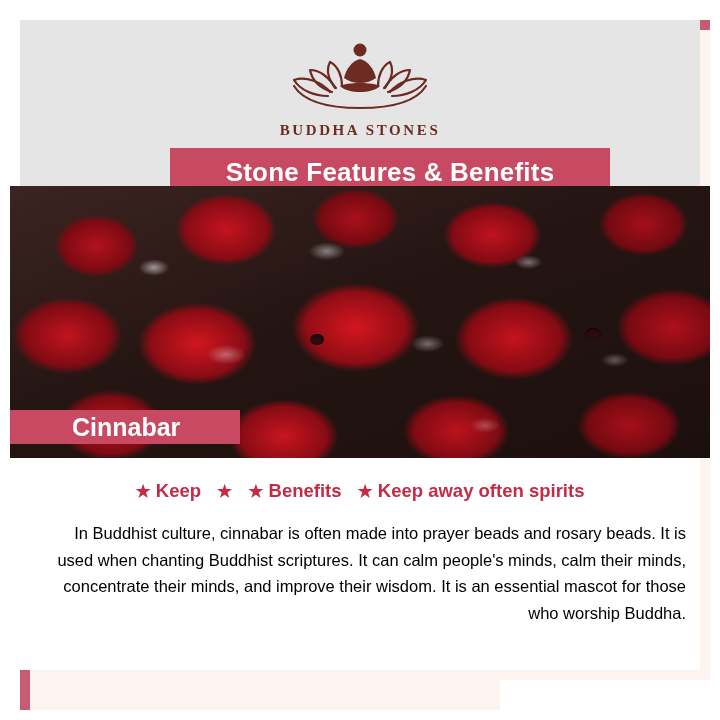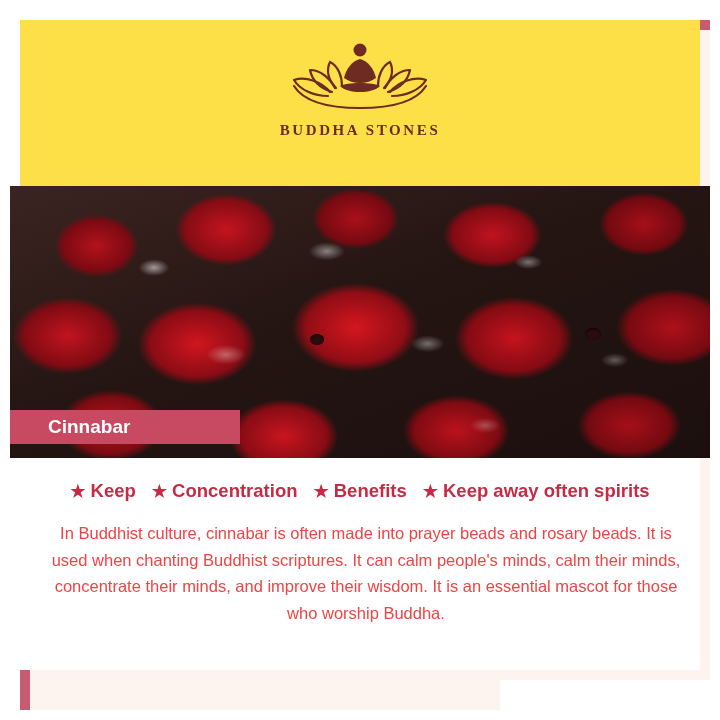--- a/index.html
+++ b/index.html
@@ -62,21 +62,21 @@
     background: #ffffff;
   }
 
   
   .header {
     position: absolute;
     left: 10px;
     top: 10px;
     width: 680px;
     height: 168px;
-    background: #fde047;
+    background: #e5e5e5;
     text-align: center;
   }
   .logo-wrap {
     position: absolute;
     left: 0;
     top: 16px;
     width: 680px;
     text-align: center;
   }
   .logo-svg {
@@ -170,23 +170,23 @@
     left: 0px;
     top: 400px;
     width: 230px;
     height: 34px;
     background: #c84a62;
     display: flex;
     align-items: center;
   }
   .name-label .name-text {
     color: #ffffff;
-    font-size: 19px;
+    font-size: 25px;
     font-weight: bold;
-    padding-left: 38px;
+    padding-left: 62px;
   }
 
   
   .benefits {
     position: absolute;
     left: 10px;
     top: 448px;
     width: 680px;
     height: 212px;
     background: #ffffff;
@@ -216,22 +216,22 @@
     font-size: 17px;
     line-height: 1;
   }
   .desc {
     position: absolute;
     left: 26px;
     top: 62px;
     width: 640px;
     font-size: 16.5px;
     line-height: 1.62;
-    color: #ef4444;
-    text-align: center;
+    color: #000000;
+    text-align: right;
   }
 </style>
 </head>
 <body>
 
 <div class="page">
 
   <div class="frame">
     <div class="frame-inner"></div>
   </div>
@@ -258,20 +258,23 @@
 
           <path d="M58 60 C44 60 30 54 24 44 C36 40 52 46 60 56"></path>
           <path d="M122 60 C136 60 150 54 156 44 C144 40 128 46 120 56"></path>
 
           <path d="M24 50 C34 66 58 72 90 72 C122 72 146 66 156 50"></path>
         </g>
       </svg>
       <div class="brand">BUDDHA STONES</div>
     </div>
 
+    <div class="title-bar">
+      <span class="title-text">Stone Features &amp; Benefits</span>
+    </div>
   </div>
 
   <div class="hero">
     <div class="hero-bg"></div>
     <div class="hero-gloss"></div>
     <div class="hero-hole hole-1"></div>
     <div class="hero-hole hole-2"></div>
   </div>
 
   <div class="name-label">
@@ -279,21 +282,20 @@
   </div>
 
   <div class="benefits">
     <div class="bullets">
       <div class="bullet">
         <span class="star">★</span>
         <span>Keep</span>
       </div>
       <div class="bullet">
         <span class="star">★</span>
-        <span>Concentration</span>
       </div>
       <div class="bullet">
         <span class="star">★</span>
         <span>Benefits</span>
       </div>
       <div class="bullet">
         <span class="star">★</span>
         <span>Keep away often spirits</span>
       </div>
     </div>

